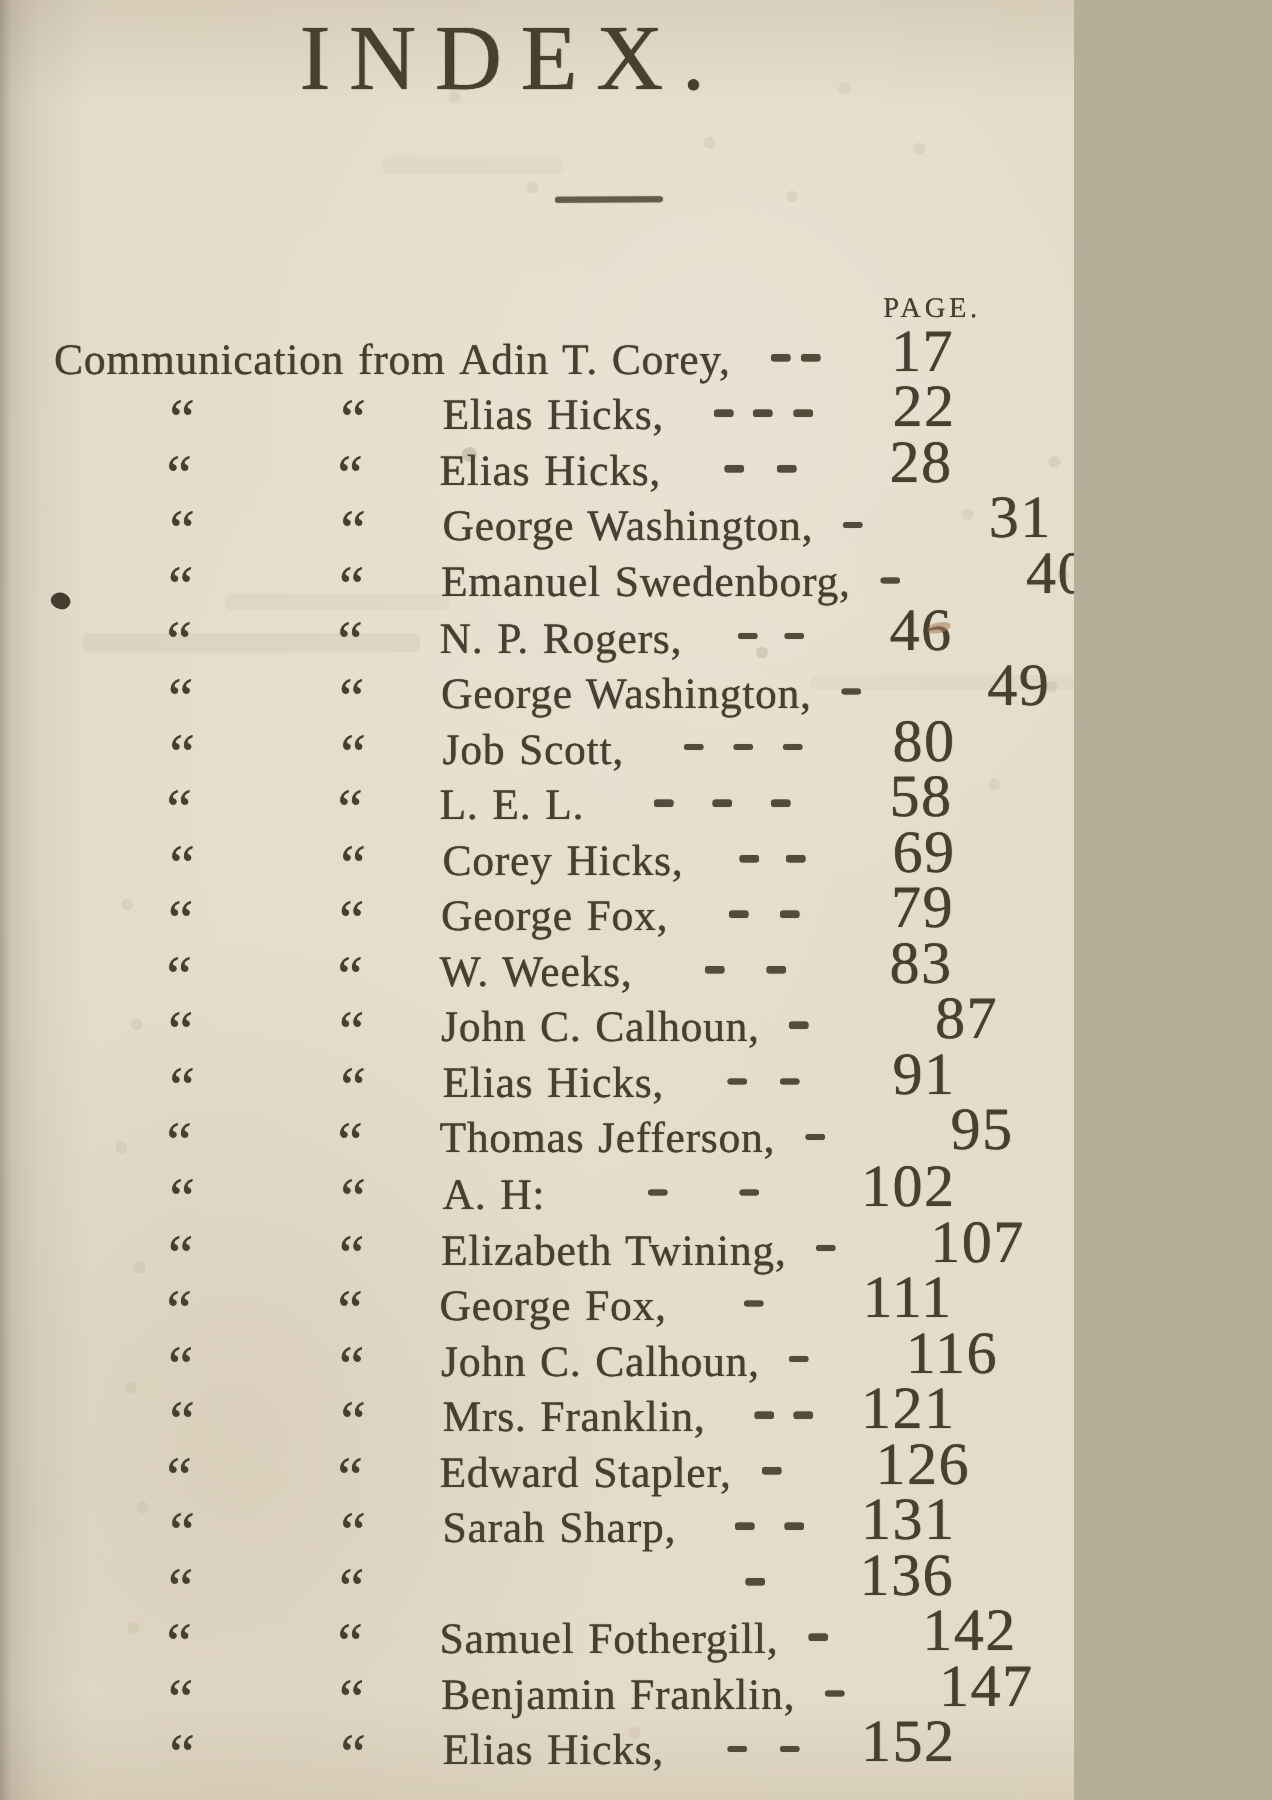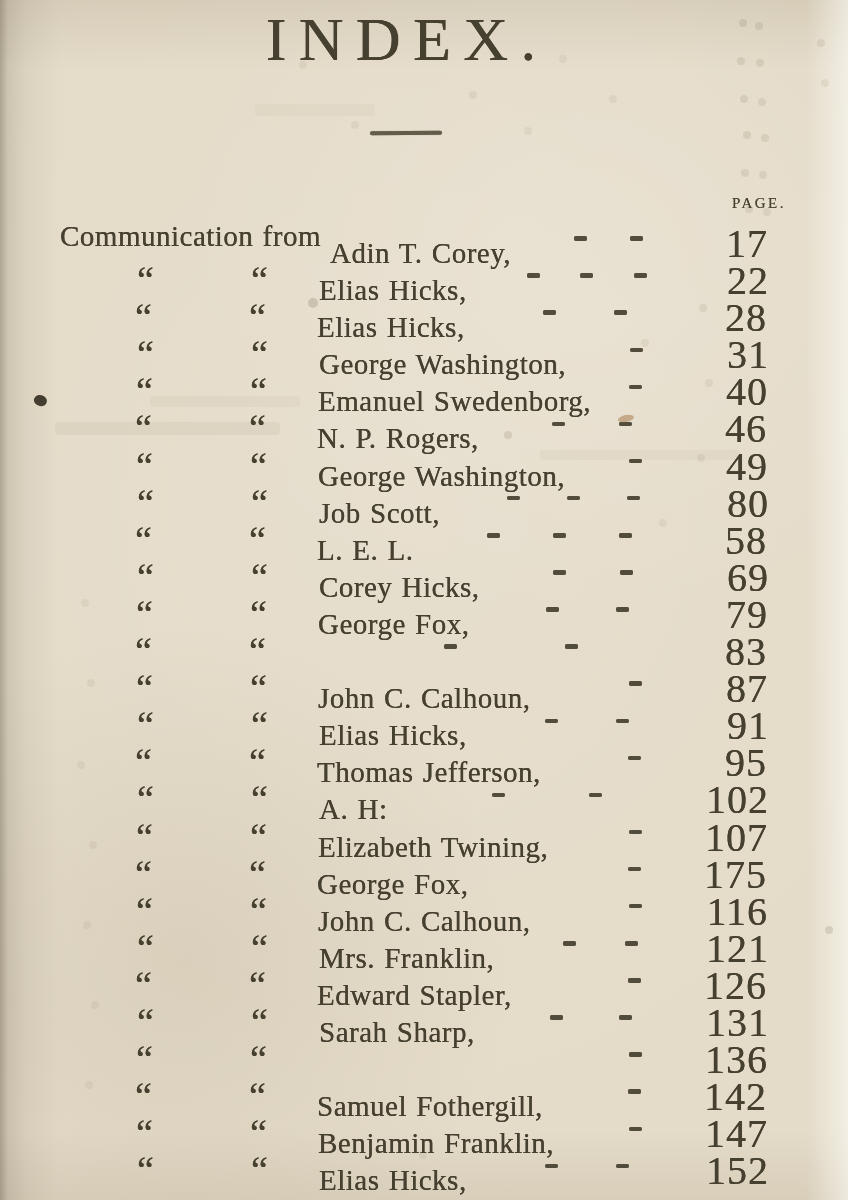--- a/index.html
+++ b/index.html
@@ -2,21 +2,21 @@
 <html style="--paper: #e4dbc8; --ink: #45402f;"><head>
 <meta charset="utf-8">
 <style>
   :root{
     --paper:#e4dbc8;
     --ink:#45402f;
   }
   html,body{margin:0;padding:0;background:#b7ae9a;}
   .page{
     position:relative;
-    width:848px;height:1200px;
+    width:716px;height:1200px;
     overflow:hidden;
     font-family:"Liberation Serif","DejaVu Serif",serif;
     color:var(--ink);
     background:
       radial-gradient(70% 45% at 68% 22%, rgba(255,255,255,0.14), rgba(0,0,0,0) 70%),
       radial-gradient(55% 40% at 22% 80%, rgba(115,98,68,0.10), rgba(0,0,0,0) 70%),
       radial-gradient(120% 95% at 48% 42%, rgba(255,255,255,0.10), rgba(0,0,0,0) 62%),
       linear-gradient(90deg, rgba(62,52,34,0.34) 0px, rgba(62,52,34,0.14) 8px, rgba(62,52,34,0.06) 26px, rgba(0,0,0,0) 60px, rgba(0,0,0,0) 806px, rgba(255,255,252,0.38) 836px, rgba(255,255,252,0.55) 848px),
       linear-gradient(180deg, rgba(110,95,65,0.12) 0px, rgba(0,0,0,0) 70px, rgba(0,0,0,0) 1130px, rgba(110,95,65,0.10) 1200px),
       var(--paper);
@@ -29,29 +29,29 @@
     text-shadow:0 0 0.6px rgba(58,50,36,0.85), 0.4px 0.4px 0.6px rgba(58,50,36,0.45);
   }
   .rule{
     position:absolute;top:131px;left:370px;width:72px;height:4px;
     background:var(--ink);border-radius:2px;opacity:0.82;
     transform:rotate(-0.4deg);
     box-shadow:0 0 1px rgba(58,50,36,0.6);
   }
   .page-col-header{
     position:absolute;top:195px;right:62px;
-    font-size:15px;letter-spacing:2.5px;
+    font-size:19px;letter-spacing:2.5px;
     color:var(--ink);
     text-shadow:0 0 0.5px rgba(58,50,36,0.7);
   }
   .entries{position:absolute;top:220px;left:0;right:0;}
   .row{
-    display:flex;align-items:flex-start;
+    display:flex;align-items:flex-end;
     height:37.1px;
-    padding:0 80px 0 60px;
+    padding:0 80px 0 36px;
     font-size:29px;letter-spacing:0.5px;word-spacing:1.5px;
     text-shadow:0 0 0.5px rgba(58,50,36,0.75), 0.3px 0.3px 0.5px rgba(58,50,36,0.35);
     white-space:nowrap;
     font-family:Liberation Serif, serif;
   }
   .row:nth-child(2n){transform:translateX(1px);}
   .row:nth-child(3n){transform:translateX(-1px);}
   .lead-first{flex:none;margin-right:9px;}
   .lead{flex:none;width:258px;position:relative;height:100%;}
   .ditto{
@@ -250,20 +250,21 @@
           <i class="dash"></i>
           <i class="dash"></i>
         </span>
         <span class="pg">79</span>
       </div>
       <div class="row">
         <span class="lead">
           <span class="ditto d-first">“</span>
           <span class="ditto d-second">“</span>
         </span>
+        <span class="name">W. Weeks,</span>
         <span class="dashes n2">
           <i class="dash"></i>
           <i class="dash"></i>
         </span>
         <span class="pg">83</span>
       </div>
       <div class="row">
         <span class="lead">
           <span class="ditto d-first">“</span>
           <span class="ditto d-second">“</span>
@@ -322,21 +323,21 @@
       </div>
       <div class="row">
         <span class="lead">
           <span class="ditto d-first">“</span>
           <span class="ditto d-second">“</span>
         </span>
         <span class="name">George Fox,</span>
         <span class="dashes n1">
           <i class="dash"></i>
         </span>
-        <span class="pg">175</span>
+        <span class="pg">111</span>
       </div>
       <div class="row">
         <span class="lead">
           <span class="ditto d-first">“</span>
           <span class="ditto d-second">“</span>
         </span>
         <span class="name">John C. Calhoun,</span>
         <span class="dashes n1">
           <i class="dash"></i>
         </span>

